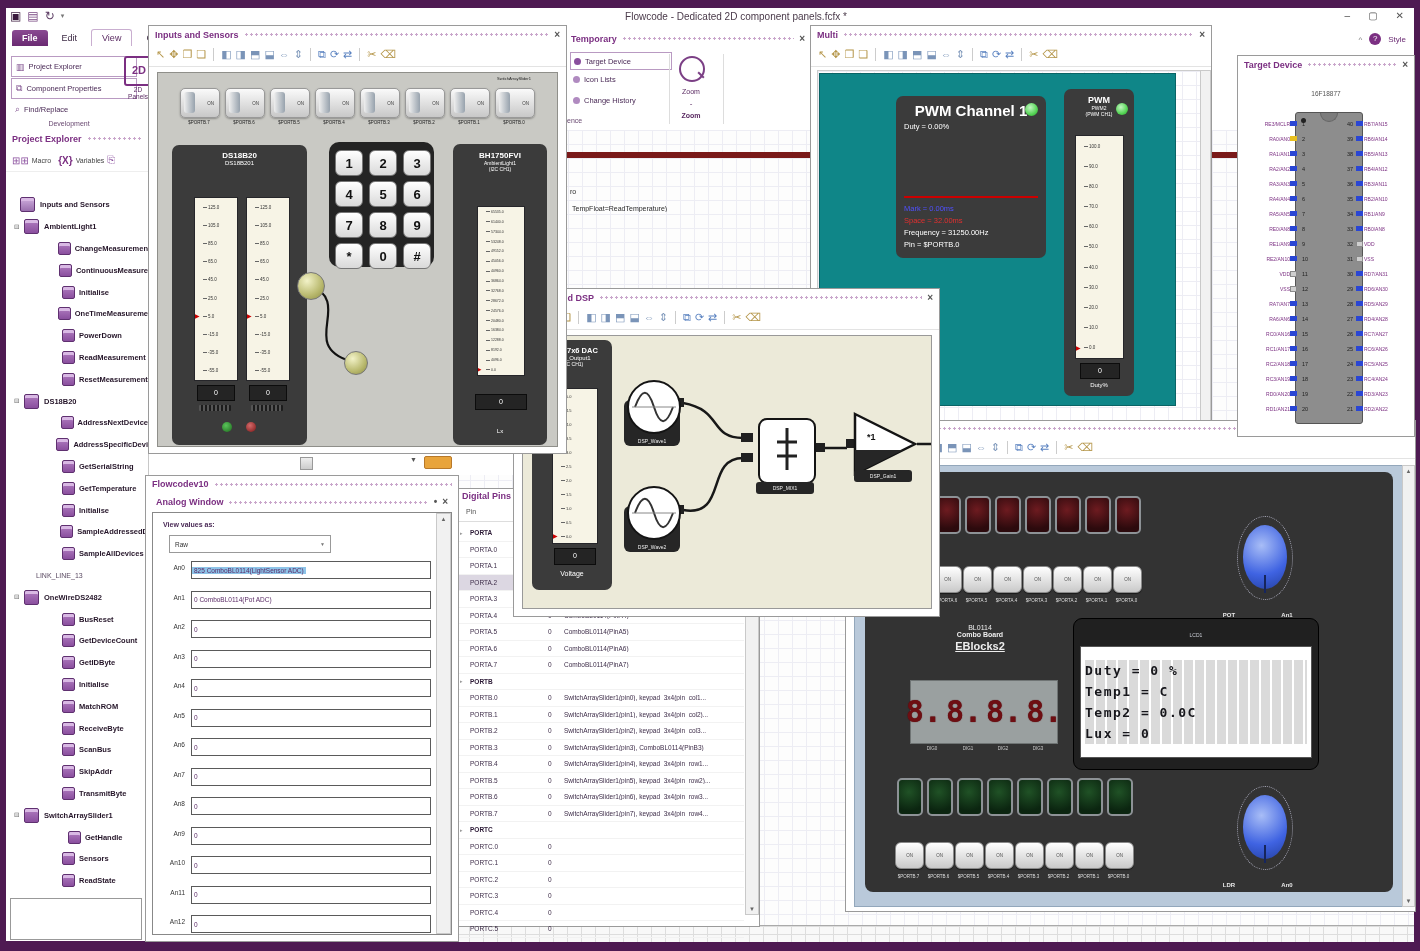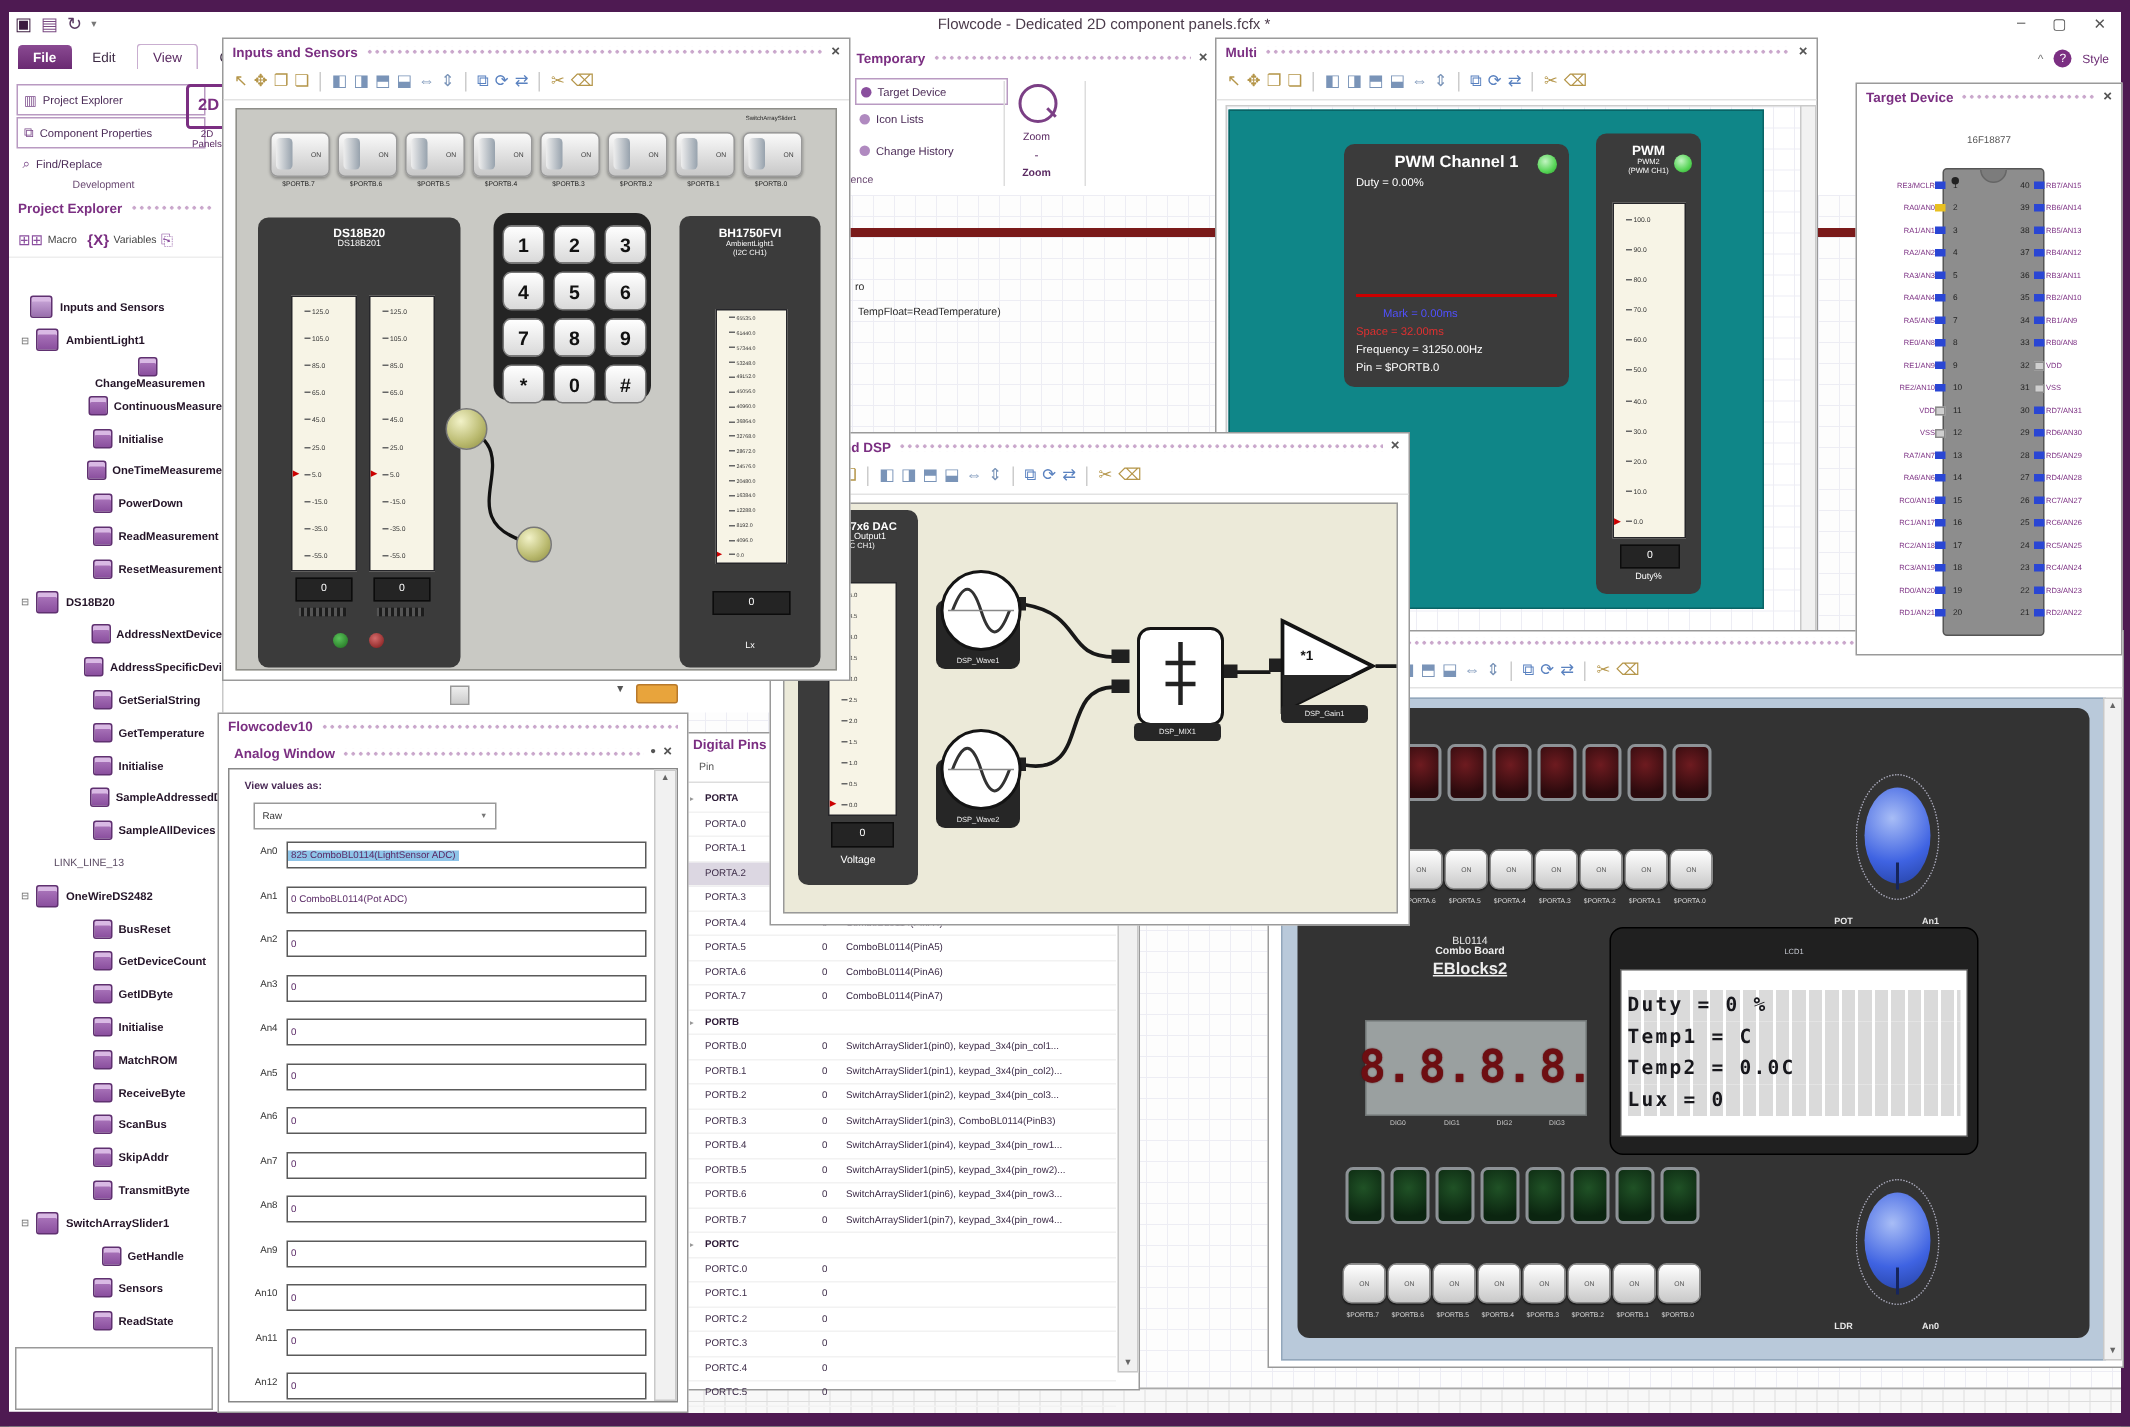--- a/index.html
+++ b/index.html
@@ -178,21 +178,21 @@
           <span class="ic"></span>
           <span>Inputs and Sensors</span>
         </div>
 
         <div class="trow c" style="padding-left: 8px;">
           <span class="exp">⊟</span>
           <span class="ic"></span>
           <span>AmbientLight1</span>
         </div>
 
-        <div class="trow m" style="padding-left: 46px; flex-direction: column;">
+        <div class="trow m" style="padding-left: 46px;">
           <span class="exp"></span>
           <span class="ic"></span>
           <span>ChangeMeasuremen</span>
         </div>
 
         <div class="trow m" style="padding-left: 46px;">
           <span class="exp"></span>
           <span class="ic"></span>
           <span>ContinuousMeasure</span>
         </div>
@@ -418,25 +418,25 @@
         <span class="i" style="color: rgb(90, 130, 192);">⧉</span>
         <span class="i" style="color: rgb(90, 130, 192);">⟳</span>
         <span class="i" style="color: rgb(90, 130, 192);">⇄</span>
         <span class="i s"></span>
         <span class="i" style="color: rgb(181, 150, 74);">✂</span>
         <span class="i" style="color: rgb(181, 150, 74);">⌫</span>
       </div>
     <div class="abs grid" style="left:6px;top:44px;width:387px;height:356px;border:1px solid #ccc;background-color:#fff;"></div>
     <div class="abs" style="left:8px;top:47px;width:355px;height:331px;background:#0f8688;border:1px solid #0a6466;"></div>
     <div class="comp" style="left:85px;top:70px;width:150px;height:162px;text-align:left;">
-      <div style="text-align:center;font-size:11px;font-weight:bold;padding-top:6px;">PWM Channel 1</div>
+      <div style="text-align:center;font-size:15px;font-weight:bold;padding-top:6px;">PWM Channel 1</div>
       <span class="abs" style="right:8px;top:7px;width:13px;height:13px;border-radius:50%;background:radial-gradient(circle at 40% 35%,#c2f5c2,#55d455 60%,#2a9a2a);"></span>
       <div style="font-size:7.5px;padding:3px 0 0 8px;">Duty = 0.00%</div>
       <div class="abs" style="left:8px;top:100px;width:134px;height:2px;background:#c00;"></div>
-      <div class="abs" style="left:26px;top:108px;font-size:7.5px;color:#5050ff;">Mark = 0.00ms</div>
+      <div class="abs" style="left:8px;top:108px;font-size:7.5px;color:#5050ff;">Mark = 0.00ms</div>
       <div class="abs" style="left:8px;top:120px;font-size:7.5px;color:#e03030;">Space = 32.00ms</div>
       <div class="abs" style="left:8px;top:132px;font-size:7.5px;">Frequency = 31250.00Hz</div>
       <div class="abs" style="left:8px;top:144px;font-size:7.5px;">Pin = $PORTB.0</div>
     </div>
     <div class="comp" style="left:253px;top:63px;width:70px;height:307px;">
       <div style="font-size:9px;font-weight:bold;padding-top:6px;">PWM</div>
       <div class="cap5">PWM2</div>
       <div class="cap5">(PWM CH1)</div>
       <span class="abs" style="right:6px;top:14px;width:12px;height:12px;border-radius:50%;background:radial-gradient(circle at 40% 35%,#c2f5c2,#55d455 60%,#2a9a2a);"></span>
       <div class="scale" style="left:11px;top:46px;width:47px;height:222px;">

